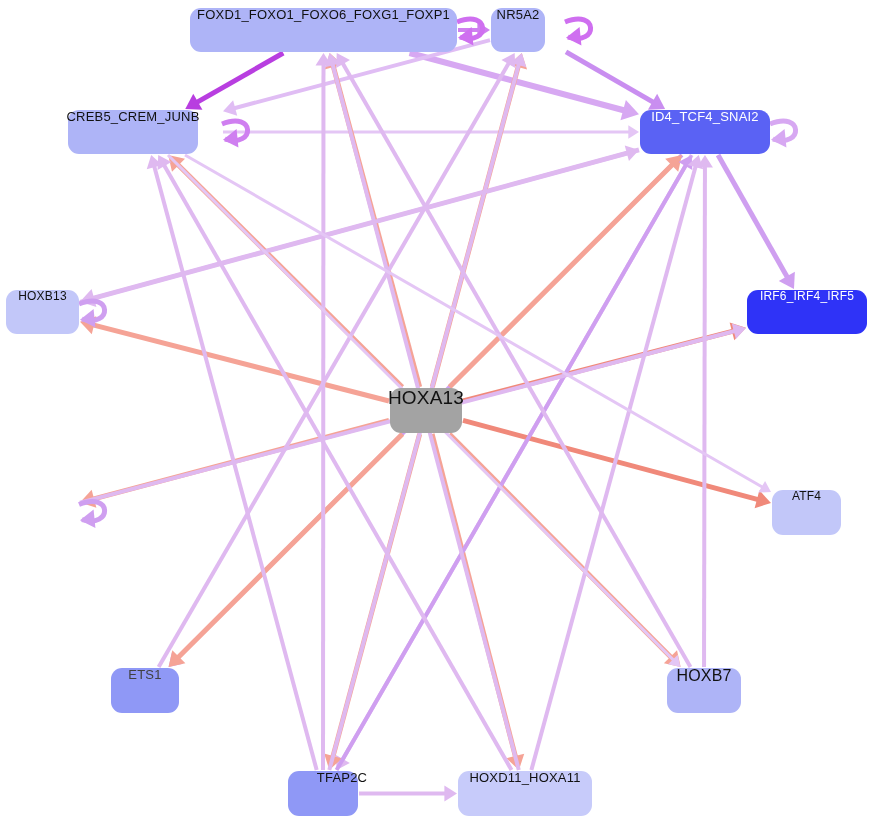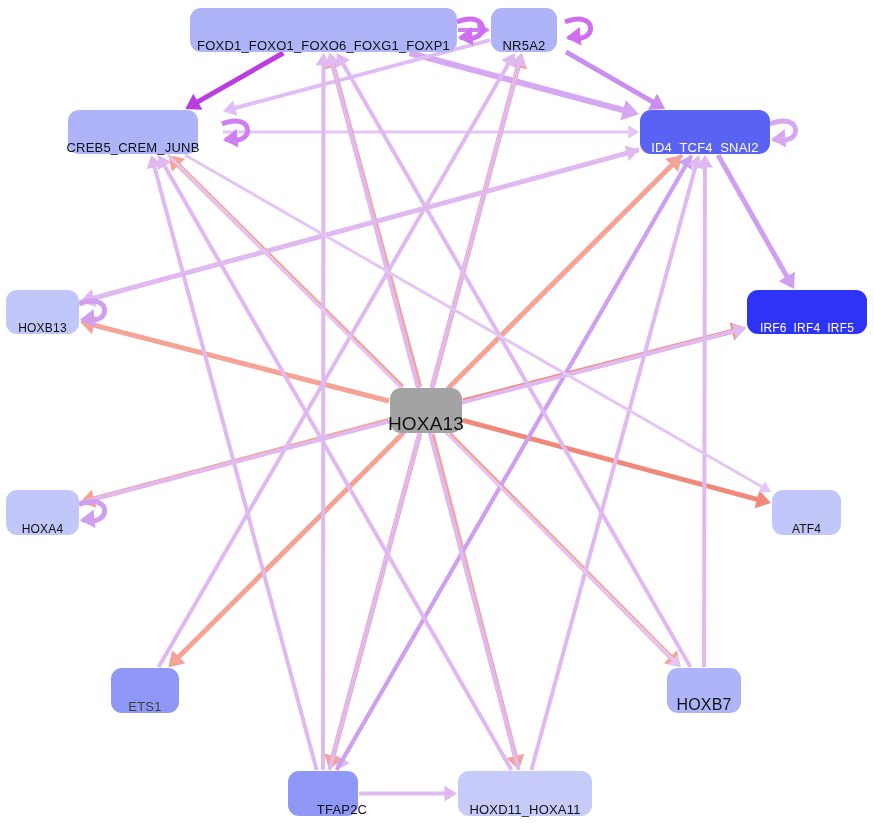--- a/index.html
+++ b/index.html
@@ -21,21 +21,21 @@
     position: absolute;
     left: 0;
     top: 0;
     width: 874px;
     height: 823px;
   }
   .gnode {
     position: absolute;
     box-sizing: border-box;
     display: flex;
-    align-items: flex-end;
+    align-items: flex-start;
     justify-content: center;
     border-radius: 11px;
     font-size: 13px;
     line-height: 1;
     white-space: nowrap;
     letter-spacing: 0.2px;
     color: #111111;
     z-index: 5;
     padding: 0 10px;
   }
@@ -214,40 +214,37 @@
         <polygon points="80,319.68 93.575,308.98 95.425,327.48" fill="#cf9ff0"></polygon>
       </g>
       <g>
         <path d="M 79 504.5 C 112.6 490.9 112.6 528.5 82 519.7" fill="none" stroke="#cf9ff0" stroke-width="5" stroke-linecap="butt"></path>
         <polygon points="80,520.18 93.575,509.4799999999999 95.425,527.9799999999999" fill="#cf9ff0"></polygon>
       </g>
     </svg>
 <div class="gnode" style="left: 190px; top: 8px; width: 267px; height: 44px; background: rgb(174, 180, 247); color: rgb(17, 17, 17); font-size: 13px;">
       <span>FOXD1_FOXO1_FOXO6_FOXG1_FOXP1</span>
     </div>
-    <div class="gnode" style="left: 491px; top: 8px; width: 66px; height: 44px; background: rgb(174, 180, 247); color: rgb(17, 17, 17); font-size: 13px;">
+    <div class="gnode" style="left: 491px; top: 8px; width: 54px; height: 44px; background: rgb(174, 180, 247); color: rgb(17, 17, 17); font-size: 13px;">
       <span>NR5A2</span>
     </div>
     <div class="gnode" style="left: 68px; top: 110px; width: 130px; height: 44px; background: rgb(174, 180, 247); color: rgb(17, 17, 17); font-size: 13px;">
       <span>CREB5_CREM_JUNB</span>
     </div>
     <div class="gnode" style="left: 640px; top: 110px; width: 130px; height: 44px; background: rgb(90, 98, 244); color: rgb(255, 255, 255); font-size: 13px;">
       <span>ID4_TCF4_SNAI2</span>
     </div>
     <div class="gnode" style="left: 6px; top: 290px; width: 73px; height: 44px; background: rgb(194, 199, 249); color: rgb(17, 17, 17); font-size: 12px;">
       <span>HOXB13</span>
     </div>
     <div class="gnode" style="left: 747px; top: 290px; width: 120px; height: 44px; background: rgb(47, 51, 247); color: rgb(255, 255, 255); font-size: 12px;">
       <span>IRF6_IRF4_IRF5</span>
     </div>
     <div class="gnode" style="left: 390px; top: 388px; width: 72px; height: 45px; background: #a3a3a3; color: rgb(17, 17, 17); font-size: 19px;">
       <span>HOXA13</span>
-    </div>
-    <div class="gnode" style="left: 6px; top: 490px; width: 73px; height: 45px; background: rgb(194, 199, 249); color: rgb(17, 17, 17); font-size: 12px;">
-      <span>HOXA4</span>
     </div>
     <div class="gnode" style="left: 772px; top: 490px; width: 69px; height: 45px; background: rgb(194, 199, 249); color: rgb(17, 17, 17); font-size: 12px;">
       <span>ATF4</span>
     </div>
     <div class="gnode" style="left: 111px; top: 668px; width: 68px; height: 45px; background: rgb(143, 152, 246); color: #404040; font-size: 13px;">
       <span>ETS1</span>
     </div>
     <div class="gnode" style="left: 667px; top: 668px; width: 74px; height: 45px; background: rgb(174, 180, 247); color: rgb(17, 17, 17); font-size: 16px;">
       <span>HOXB7</span>
     </div>

